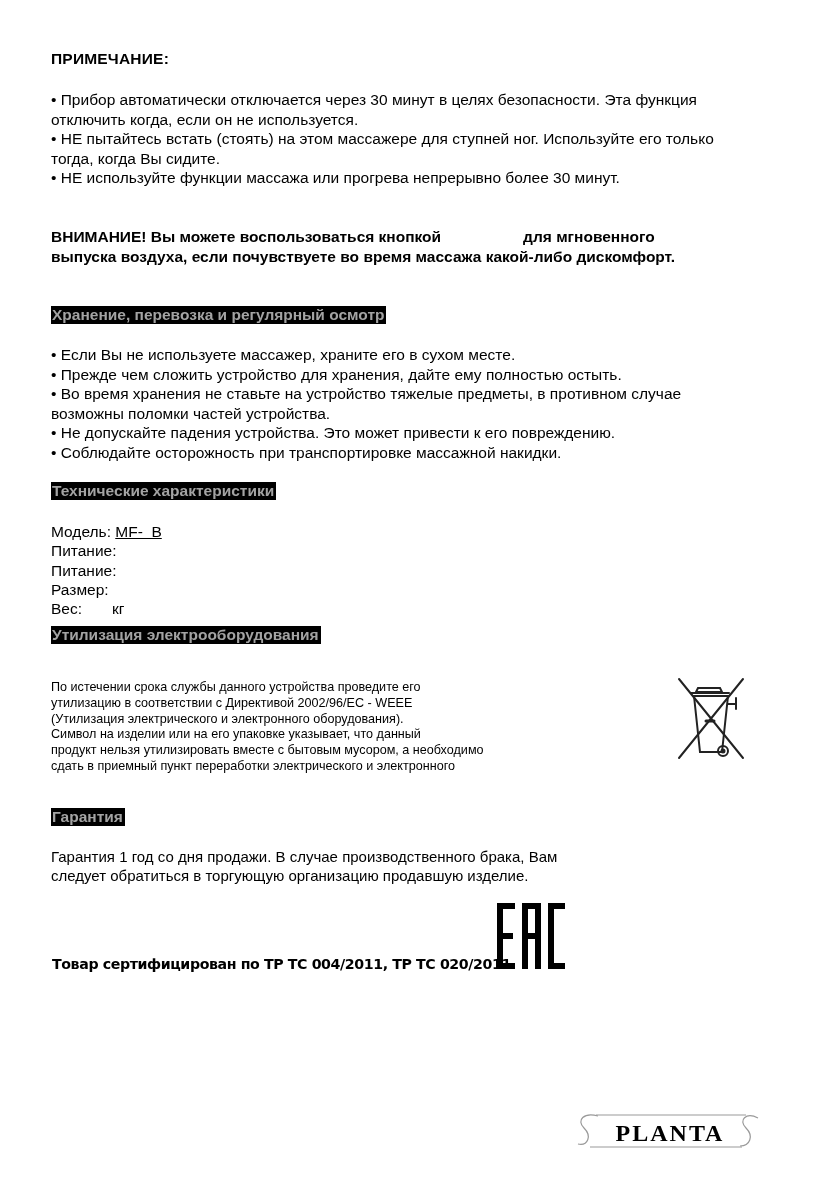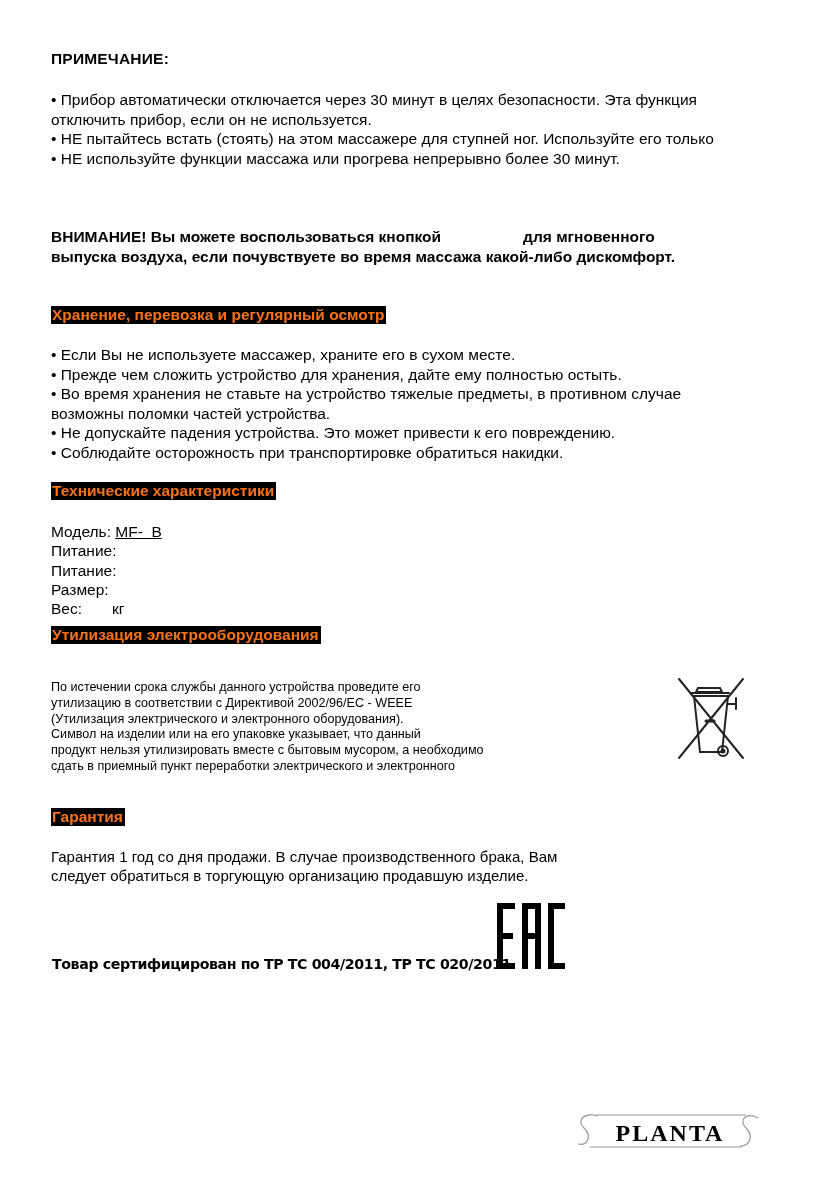--- a/index.html
+++ b/index.html
@@ -7,21 +7,21 @@
       width: 839px; height: 1191px; position: relative; overflow: hidden;
       font-family: "Liberation Sans", sans-serif; color: #000;
     }
     .abs { position: absolute; }
     .note-title { left: 51px; top: 50px; font-size: 15.5px; font-weight: bold; letter-spacing: 0.2px; }
     .para { left: 51px; font-size: 15.5px; line-height: 19.6px; }
     .para .line { display: block; white-space: nowrap; }
     .attention { left: 51px; top: 227px; font-size: 15.5px; font-weight: bold; line-height: 20px; }
     .attention .gap { display: inline-block; width: 82px; }
     .section-head {
-      left: 51px; background: #000; color: #f97316; font-weight: bold;
+      left: 51px; background: #000; color: #a3a3a3; font-weight: bold;
       font-size: 15.5px; line-height: 18px; padding: 0 2px 0 1px; white-space: nowrap;
     }
     .specs { left: 51px; top: 522px; font-size: 15.5px; line-height: 19.3px; }
     .specs .row { display: block; white-space: nowrap; }
     .specs .val { display: inline-block; }
     .small { left: 51px; top: 680px; font-size: 12.6px; line-height: 15.8px; }
     .small .line { display: block; white-space: nowrap; }
     .warranty { left: 51px; top: 847px; font-size: 15px; line-height: 19px; }
     .warranty .line { display: block; white-space: nowrap; }
     .cert { left: 52px; top: 956px; font-size: 14.2px; font-weight: bold; white-space: nowrap; font-family: "DejaVu Sans", sans-serif; letter-spacing: -0.4px; }
@@ -29,41 +29,42 @@
     .eac { left: 497px; top: 903px; width: 70px; height: 70px; }
     .logo { left: 574px; top: 1110px; width: 186px; height: 42px; }
   </style>
 </head>
 <body>
 
 <div class="abs note-title">ПРИМЕЧАНИЕ:</div>
 
 <div class="abs para" style="top:90px;">
   <span class="line">• Прибор автоматически отключается через 30 минут в целях безопасности. Эта функция</span>
-  <span class="line">отключить прибор, если он не используется.</span>
+  <span class="line">отключить когда, если он не используется.</span>
   <span class="line">• НЕ пытайтесь встать (стоять) на этом массажере для ступней ног. Используйте его только</span>
+  <span class="line">тогда, когда Вы сидите.</span>
   <span class="line">• НЕ используйте функции массажа или прогрева непрерывно более 30 минут.</span>
 </div>
 
 <div class="abs attention">
   <div style="white-space:nowrap;">
     <span>ВНИМАНИЕ! Вы можете воспользоваться кнопкой</span><span class="gap"></span><span>для мгновенного</span>
   </div>
   <div style="white-space:nowrap;">выпуска воздуха, если почувствуете во время массажа какой-либо дискомфорт.</div>
 </div>
 
 <div class="abs section-head" style="top:306px;">Хранение, перевозка и регулярный осмотр</div>
 
 <div class="abs para" style="top:345px;">
   <span class="line">•  Если Вы не используете массажер, храните его в сухом месте.</span>
   <span class="line">• Прежде чем сложить устройство для хранения, дайте ему полностью остыть.</span>
   <span class="line">•  Во время хранения не ставьте на устройство тяжелые предметы, в противном случае</span>
   <span class="line">возможны поломки частей устройства.</span>
   <span class="line">•  Не допускайте падения устройства. Это может привести к его повреждению.</span>
-  <span class="line">•  Соблюдайте осторожность при транспортировке обратиться накидки.</span>
+  <span class="line">•  Соблюдайте осторожность при транспортировке массажной накидки.</span>
 </div>
 
 <div class="abs section-head" style="top:482px;">Технические характеристики</div>
 
 <div class="abs specs">
   <span class="row"><span>Модель:</span> <span class="val" style="white-space:pre;text-decoration:underline;">MF-  B</span></span>
   <span class="row"><span>Питание:</span> <span class="val"></span></span>
   <span class="row"><span>Питание:</span> <span class="val"></span></span>
   <span class="row"><span>Размер:</span> <span class="val"></span></span>
   <span class="row"><span>Вес:</span><span class="val" style="margin-left:30px;">кг</span></span>

